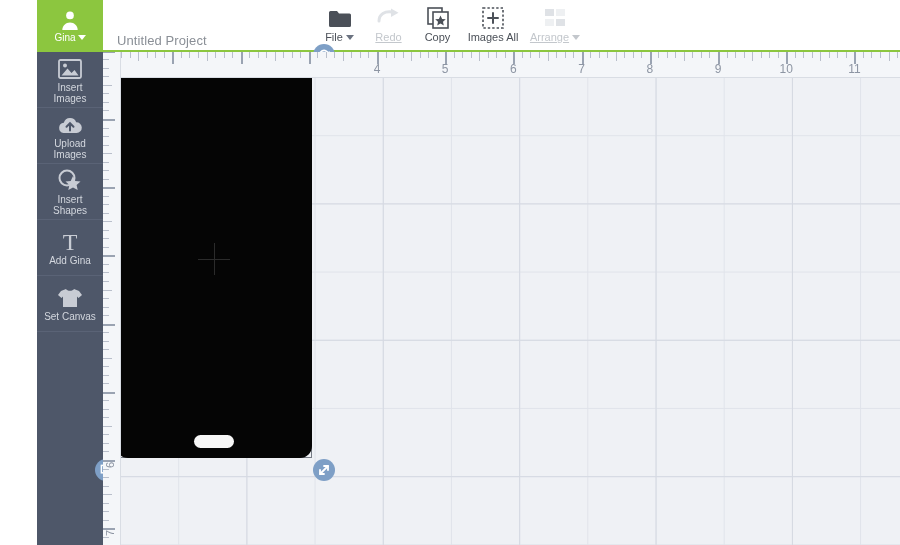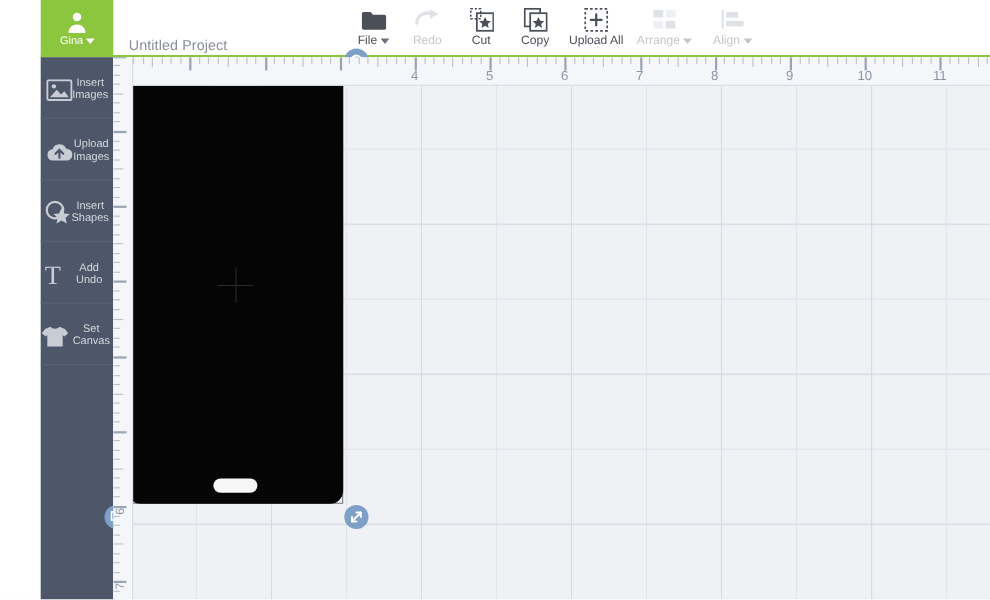--- a/index.html
+++ b/index.html
@@ -54,39 +54,39 @@
   .tool {
     width: 49px; height: 52px;
     display: flex; flex-direction: column; align-items: center;
     padding-top: 5px; cursor: pointer; position: relative;
   }
   .tool .glyph { height: 26px; display: flex; align-items: center; justify-content: center; }
   .tool .tlabel {
     font-size: 11px; color: #4b5058; line-height: 13px; white-space: nowrap;
     display: flex; align-items: center; gap: 3px;
   }
-  .tool.disabled .tlabel { color: #c3c7cc; }
+  .tool.disabled .tlabel { color: #c3c7cc; text-decoration: underline; }
   .tool.wide { width: 62px; }
   .tool.go { width: 58px; padding-top: 3px; }
   .go-circle {
     width: 30px; height: 30px; border-radius: 50%;
     background: #6aba2e;
     display: flex; align-items: center; justify-content: center;
   }
   .go-label { font-size: 11px; color: #6aba2e; margin-top: 1px; }
 
   
   .sidebar {
     position: absolute; left: 0; top: 52px; width: 66px; height: 493px;
     background: #4e5769;
   }
   .side-item {
     height: 56px; width: 66px;
     border-bottom: 1px solid #5a6376;
-    display: flex; flex-direction: row; align-items: center; justify-content: center;
+    display: flex; flex-direction: column; align-items: center; justify-content: center;
     cursor: pointer;
   }
   .side-item .sglyph { height: 24px; display: flex; align-items: flex-end; justify-content: center; }
   .side-item .slabel {
     font-size: 10px; color: #d3d7de; line-height: 11.5px; text-align: center; margin-top: 3px;
   }
   .side-filler { height: 100%; }
 
   
   .canvas-wrap {
@@ -228,32 +228,20 @@
           <svg width="24" height="20" viewBox="0 0 24 20">
             <path d="M15 4 C8 3 2 6 2 13" fill="none" stroke="#dfe2e6" stroke-width="3" stroke-linecap="round"></path>
             <path d="M14 0.5 L14 9 L21.5 4.8 Z" fill="#dfe2e6"></path>
           </svg>
         </span>
         <span class="tlabel">
             <span>Redo</span>
           </span>
       </div>
 
-      <div class="tool">
-        <span class="glyph">
-          <svg width="22" height="22" viewBox="0 0 22 22">
-            <rect x="1" y="1" width="9" height="9" fill="none" stroke="#4b5058" stroke-width="1.4" stroke-dasharray="2,1.6"></rect>
-            <rect x="6.5" y="5" width="15" height="16" fill="none" stroke="#4b5058" stroke-width="1.6"></rect>
-            <path d="M14 8.5 l1.6 3.4 3.7 .4 -2.8 2.5 .8 3.6 -3.3 -1.9 -3.3 1.9 .8 -3.6 -2.8 -2.5 3.7 -.4 Z" fill="#4b5058"></path>
-          </svg>
-        </span>
-        <span class="tlabel">
-            <span>Cut</span>
-          </span>
-      </div>
 
       <div class="tool">
         <span class="glyph">
           <svg width="22" height="22" viewBox="0 0 22 22">
             <rect x="1" y="1" width="14" height="16" fill="none" stroke="#4b5058" stroke-width="1.6"></rect>
             <rect x="6" y="5" width="15" height="16" fill="#ffffff" stroke="#4b5058" stroke-width="1.6"></rect>
             <path d="M13.5 8.5 l1.6 3.4 3.7 .4 -2.8 2.5 .8 3.6 -3.3 -1.9 -3.3 1.9 .8 -3.6 -2.8 -2.5 3.7 -.4 Z" fill="#4b5058"></path>
           </svg>
         </span>
         <span class="tlabel">
@@ -263,52 +251,39 @@
 
 
       <div class="tool wide">
         <span class="glyph">
           <svg width="22" height="22" viewBox="0 0 22 22">
             <rect x="1" y="1" width="20" height="20" fill="none" stroke="#4b5058" stroke-width="1.6" stroke-dasharray="2.4,2"></rect>
             <path d="M11 6 V16 M6 11 H16" stroke="#4b5058" stroke-width="2" stroke-linecap="round"></path>
           </svg>
         </span>
         <span class="tlabel">
-            <span>Upload All</span>
+            <span>Images All</span>
           </span>
       </div>
 
       <div class="tool wide disabled">
         <span class="glyph">
           <svg width="22" height="20" viewBox="0 0 22 20">
             <rect x="1" y="1" width="9" height="7" fill="#dfe2e6"></rect>
             <rect x="12" y="1" width="9" height="7" fill="#eef0f2"></rect>
             <rect x="1" y="11" width="9" height="7" fill="#eef0f2"></rect>
             <rect x="12" y="11" width="9" height="7" fill="#dfe2e6"></rect>
           </svg>
         </span>
         <span class="tlabel">
           <span>Arrange</span>
           <i class="caret-down light"></i>
         </span>
       </div>
 
-      <div class="tool wide disabled">
-        <span class="glyph">
-          <svg width="22" height="20" viewBox="0 0 22 20">
-            <path d="M2 1 V18" stroke="#dfe2e6" stroke-width="2"></path>
-            <rect x="5" y="3" width="11" height="5" fill="#dfe2e6"></rect>
-            <rect x="5" y="11" width="16" height="5" fill="#dfe2e6"></rect>
-          </svg>
-        </span>
-        <span class="tlabel">
-          <span>Align</span>
-          <i class="caret-down light"></i>
-        </span>
-      </div>
 
     </div>
   </div>
 
   <div class="sidebar">
 
     <div class="side-item">
       <span class="sglyph">
         <svg width="24" height="20" viewBox="0 0 24 20">
           <rect x="1" y="1" width="22" height="18" rx="1.5" fill="none" stroke="#c8ccd4" stroke-width="1.8"></rect>
@@ -348,21 +323,21 @@
       </span>
     </div>
 
     <div class="side-item">
       <span class="sglyph">
         <svg width="22" height="22" viewBox="0 0 22 22">
           <text x="11" y="20" text-anchor="middle" font-family="Liberation Serif, serif" font-size="24" fill="#c8ccd4">T</text>
         </svg>
       </span>
       <span class="slabel">
-        <span>Add Undo</span>
+        <span>Add Gina</span>
       </span>
     </div>
 
     <div class="side-item">
       <span class="sglyph">
         <svg width="26" height="20" viewBox="0 0 26 20">
           <path d="M9 1 L4 3 L1 7 L4.5 10 L6 8.5 V19 H20 V8.5 L21.5 10 L25 7 L22 3 L17 1 C16 3.4 10 3.4 9 1 Z" fill="#c8ccd4"></path>
         </svg>
       </span>
       <span class="slabel">

